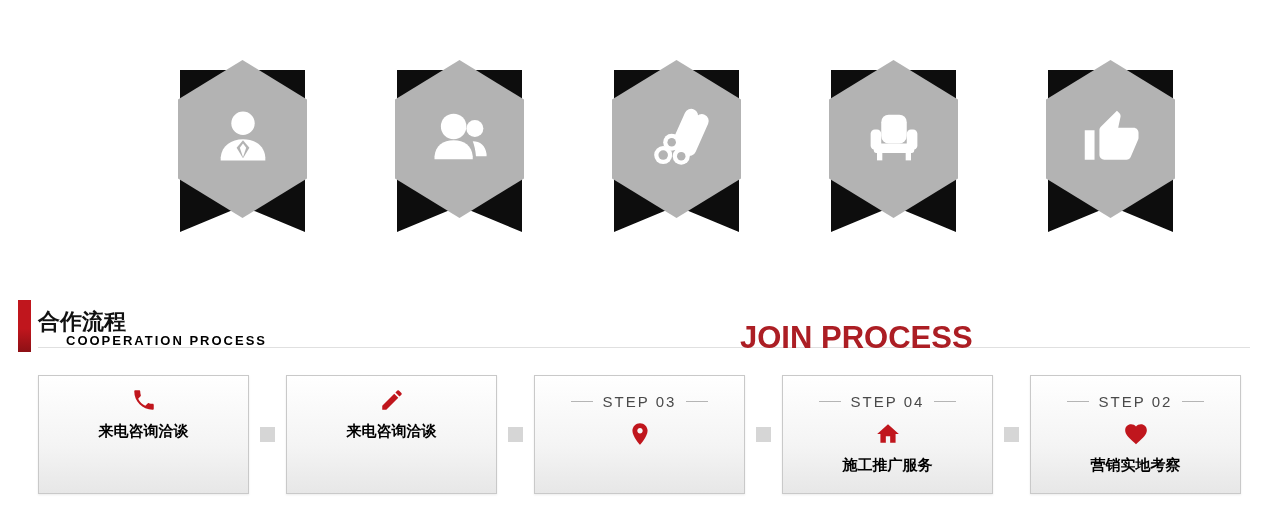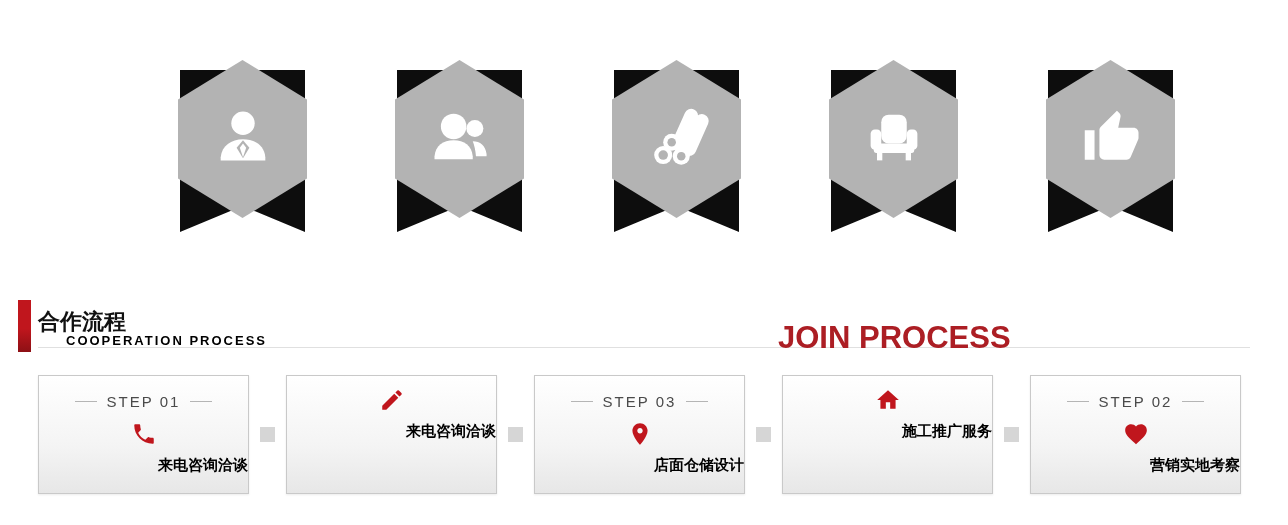--- a/index.html
+++ b/index.html
@@ -24,37 +24,37 @@
   .hex svg { width:68px; height:68px; fill:#fff; }
 
   
   .red-bar {
     position:absolute; left:18px; top:300px; width:13px; height:52px;
     background:linear-gradient(180deg,#c0161d 0%, #c0161d 55%, #8d1015 100%);
   }
   .title-zh { position:absolute; left:38px; top:307px; font-size:22px; font-weight:bold; color:#111; }
   .subtitle-en { position:absolute; left:38px; top:333px; font-size:13px; font-weight:bold; color:#000000; letter-spacing:2px;margin-left:28px; }
   .hr-line { position:absolute; left:38px; width:1212px; top:347px; height:1px; background:#e0e0e0; }
-  .headline-red { position:absolute; left:778px; top:320px; font-size:31px; font-weight:bold; color:#ac1e24; letter-spacing:0px; font-stretch:condensed; }
+  .headline-red { position:absolute; left:740px; top:320px; font-size:31px; font-weight:bold; color:#ac1e24; letter-spacing:0px; font-stretch:condensed; }
 
   
   .steps { position:absolute; left:38px; top:375px; display:flex; align-items:center; }
   .step-card {
     width:211px; height:119px;
     border:1px solid #c9c9c9;
     background:linear-gradient(180deg,#ffffff 0%, #f4f4f4 60%, #e7e7e7 100%);
     box-shadow:0 1px 2px rgba(0,0,0,.08);
   }
   .connector { width:15px; height:15px; background:#d6d6d6; margin:0 11px; flex:0 0 auto; }
   .step-label-row { display:flex; align-items:center; justify-content:center; gap:10px; margin-top:17px; }
   .step-label { font-size:15px; letter-spacing:2px; color:#4a4a4a; }
   .dash { width:22px; height:1px; background:#b5b5b5; }
   .step-icon-wrap { text-align:center; margin-top:11px; height:27px; }
   .step-icon-wrap svg { width:26px; height:26px; fill:#c0161d; }
-  .step-title { text-align:right; margin-top:8px; font-size:15px; font-weight:bold; color:#000; }
+  .step-title { text-align:center; margin-top:8px; font-size:15px; font-weight:bold; color:#000; }
 </style>
 </head>
 <body>
 
 <div class="page">
 
   <div class="badges">
 
     <div class="badge">
       <div class="ribbon"></div>
@@ -135,63 +135,62 @@
 
   <div class="red-bar"></div>
   <div class="title-zh">合作流程</div>
   <div class="subtitle-en">COOPERATION PROCESS</div>
   <div class="hr-line"></div>
   <div class="headline-red">JOIN PROCESS</div>
 
   <div class="steps">
 
     <div class="step-card">
+      <div class="step-icon-wrap">
+        <svg viewBox="0 0 24 24">
+            <path d="M6.62 10.79c1.44 2.83 3.76 5.14 6.59 6.59l2.2-2.21c.27-.27.67-.36 1.02-.24 1.12.37 2.33.57 3.57.57.55 0 1 .45 1 1V20c0 .55-.45 1-1 1-9.39 0-17-7.61-17-17 0-.55.45-1 1-1h3.5c.55 0 1 .45 1 1 0 1.25.2 2.45.57 3.57.11.35.03.74-.25 1.02l-2.2 2.2z"></path>
+          </svg>
+      </div>
+      <div class="step-title">来电咨询洽谈</div>
+    </div>
+
+    <div class="connector"></div>
+
+    <div class="step-card">
+      <div class="step-icon-wrap">
+        <svg viewBox="0 0 24 24">
+            <path d="M3 17.25V21h3.75L17.81 9.94l-3.75-3.75L3 17.25zM20.71 7.04c.39-.39.39-1.02 0-1.41l-2.34-2.34a.9959.9959 0 0 0-1.41 0l-1.83 1.83 3.75 3.75 1.83-1.83z"></path>
+          </svg>
+      </div>
+      <div class="step-title">来电咨询洽谈</div>
+    </div>
+
+    <div class="connector"></div>
+
+    <div class="step-card">
       <div class="step-label-row">
         <span class="dash"></span>
-        <span class="step-label">STEP 01</span>
-        <span class="dash"></span>
-      </div>
-      <div class="step-icon-wrap">
-        <svg viewBox="0 0 24 24">
-            <path d="M6.62 10.79c1.44 2.83 3.76 5.14 6.59 6.59l2.2-2.21c.27-.27.67-.36 1.02-.24 1.12.37 2.33.57 3.57.57.55 0 1 .45 1 1V20c0 .55-.45 1-1 1-9.39 0-17-7.61-17-17 0-.55.45-1 1-1h3.5c.55 0 1 .45 1 1 0 1.25.2 2.45.57 3.57.11.35.03.74-.25 1.02l-2.2 2.2z"></path>
-          </svg>
-      </div>
-      <div class="step-title">来电咨询洽谈</div>
-    </div>
-
-    <div class="connector"></div>
-
-    <div class="step-card">
-      <div class="step-icon-wrap">
-        <svg viewBox="0 0 24 24">
-            <path d="M3 17.25V21h3.75L17.81 9.94l-3.75-3.75L3 17.25zM20.71 7.04c.39-.39.39-1.02 0-1.41l-2.34-2.34a.9959.9959 0 0 0-1.41 0l-1.83 1.83 3.75 3.75 1.83-1.83z"></path>
-          </svg>
-      </div>
-      <div class="step-title">来电咨询洽谈</div>
+        <span class="step-label">STEP 03</span>
+        <span class="dash"></span>
+      </div>
+      <div class="step-icon-wrap">
+        <svg viewBox="0 0 24 24">
+            <path d="M12 2C8.13 2 5 5.13 5 9c0 5.25 7 13 7 13s7-7.75 7-13c0-3.87-3.13-7-7-7zm0 9.5c-1.38 0-2.5-1.12-2.5-2.5s1.12-2.5 2.5-2.5 2.5 1.12 2.5 2.5-1.12 2.5-2.5 2.5z"></path>
+          </svg>
+      </div>
     </div>
 
     <div class="connector"></div>
 
     <div class="step-card">
       <div class="step-label-row">
         <span class="dash"></span>
-        <span class="step-label">STEP 03</span>
-        <span class="dash"></span>
-      </div>
-      <div class="step-icon-wrap">
-        <svg viewBox="0 0 24 24">
-            <path d="M12 2C8.13 2 5 5.13 5 9c0 5.25 7 13 7 13s7-7.75 7-13c0-3.87-3.13-7-7-7zm0 9.5c-1.38 0-2.5-1.12-2.5-2.5s1.12-2.5 2.5-2.5 2.5 1.12 2.5 2.5-1.12 2.5-2.5 2.5z"></path>
-          </svg>
-      </div>
-      <div class="step-title">店面仓储设计</div>
-    </div>
-
-    <div class="connector"></div>
-
-    <div class="step-card">
+        <span class="step-label">STEP 04</span>
+        <span class="dash"></span>
+      </div>
       <div class="step-icon-wrap">
         <svg viewBox="0 0 24 24">
             <path d="M10 20v-6h4v6h5v-8h3L12 3 2 12h3v8z"></path>
           </svg>
       </div>
       <div class="step-title">施工推广服务</div>
     </div>
 
     <div class="connector"></div>
 

